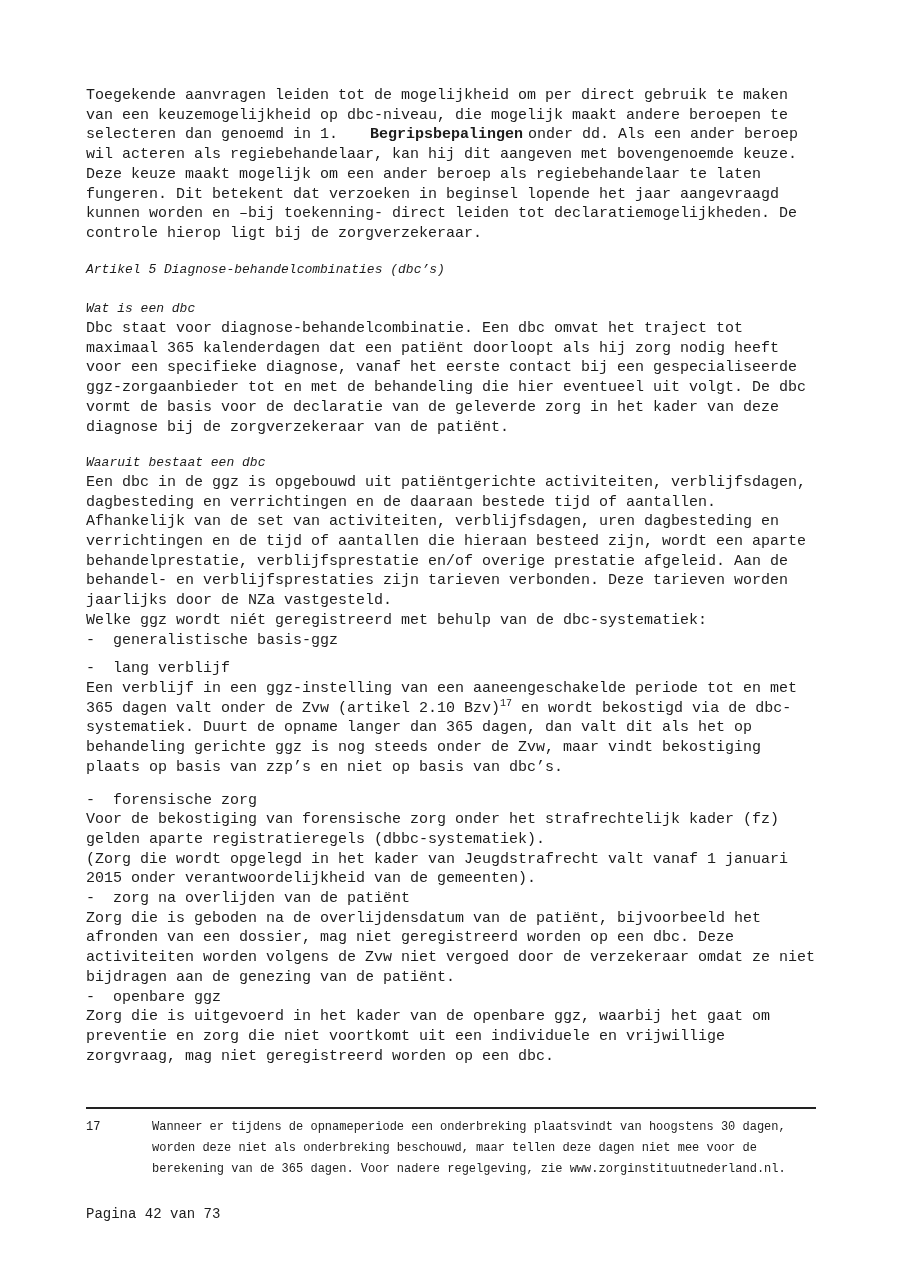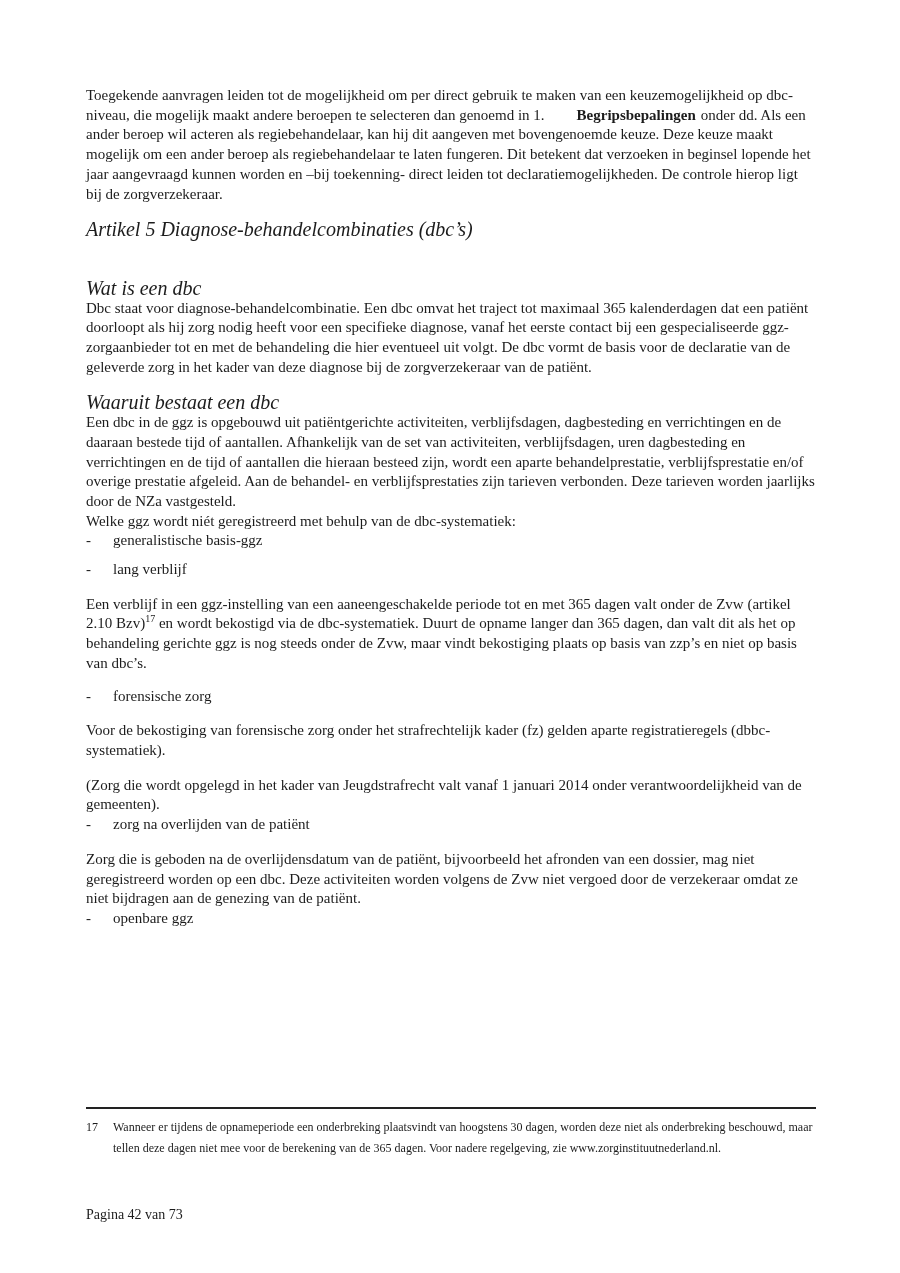--- a/index.html
+++ b/index.html
@@ -2,75 +2,75 @@
 <html><head>
 <meta charset="utf-8">
 <style>
   html, body { margin: 0; padding: 0; background: #ffffff; }
   .page {
     position: relative;
     width: 900px;
     height: 1273px;
     background: #ffffff;
     color: #1c1c1c;
-    font-family: Liberation Serif, serif;
+    font-family: Liberation Mono, monospace;
     overflow: hidden;
   }
   .content {
     position: absolute;
     left: 86px;
     top: 86px;
     width: 730px;
   }
   .body {
     font-size: 15px;
     line-height: 19.7px;
     margin: 0;
   }
   .italic-h {
     font-style: italic;
-    font-size: 20px;
+    font-size: 13px;
     line-height: 19.7px;
     margin: 0;
   }
   .bold { font-weight: bold; margin-right: 5px; }
   .tab { display: inline-block; width: 32px; }
   sup.fnref {
     font-size: 10px;
     line-height: 0;
     vertical-align: super;
   }
   .bullet { display: flex; }
   .bullet .dash { width: 27px; flex: 0 0 27px; }
-  .mt0  { margin-top: 15px; }
+  .mt0  { margin-top: 0; }
   .mt8  { }
   .mt9  { margin-top: 9px; }
   .mt13 { margin-top: 13px; }
   .mt16 { margin-top: 16px; }
   .mt19 { }
   .mt38 { margin-top: 16px; }
-  .mt39 { margin-top: 39px; }
+  .mt39 { margin-top: 20px; }
   .footnote-area {
     position: absolute;
     left: 86px;
     top: 1107px;
     width: 730px;
   }
   .fn-rule {
     height: 2px;
     background: #222222;
     margin: 0 0 8px 0;
   }
   .footnote {
     display: flex;
     font-size: 12px;
     line-height: 21px;
   }
   .footnote .fn-num { width: 27px; flex: 0 0 27px; }
-  .footnote .fn-text { flex: 1; }
+  .footnote .fn-text { flex: 1; margin-left: 39px; }
   .footer {
     position: absolute;
     left: 86px;
     top: 1206px;
     width: 730px;
     display: flex;
     justify-content: space-between;
     font-size: 14px;
     line-height: 17px;
   }
@@ -102,32 +102,33 @@
       <span class="dash">-</span>
       <span>lang verblijf</span>
     </div>
     <p class="body mt0"><span>Een verblijf in een ggz-instelling van een aaneengeschakelde periode tot en met 365 dagen valt onder de Zvw (artikel 2.10 Bzv)</span><sup class="fnref">17</sup><span> en wordt bekostigd via de dbc-systematiek. Duurt de opname langer dan 365 dagen, dan valt dit als het op behandeling gerichte ggz is nog steeds onder de Zvw, maar vindt bekostiging plaats op basis van zzp’s en niet op basis van dbc’s.</span></p>
 
     <div class="bullet body mt13">
       <span class="dash">-</span>
       <span>forensische zorg</span>
     </div>
     <p class="body mt0">Voor de bekostiging van forensische zorg onder het strafrechtelijk kader (fz) gelden aparte registratieregels (dbbc-systematiek).</p>
-    <p class="body mt0">(Zorg die wordt opgelegd in het kader van Jeugdstrafrecht valt vanaf 1 januari 2014 onder verantwoordelijkheid van de gemeenten).</p>
+    <p class="body mt0">(Zorg die wordt opgelegd in het kader van Jeugdstrafrecht valt vanaf 1 januari 2015 onder verantwoordelijkheid van de gemeenten).</p>
 
     <div class="bullet body mt8">
       <span class="dash">-</span>
       <span>zorg na overlijden van de patiënt</span>
     </div>
     <p class="body mt0">Zorg die is geboden na de overlijdensdatum van de patiënt, bijvoorbeeld het afronden van een dossier, mag niet geregistreerd worden op een dbc. Deze activiteiten worden volgens de Zvw niet vergoed door de verzekeraar omdat ze niet bijdragen aan de genezing van de patiënt.</p>
 
     <div class="bullet body mt8">
       <span class="dash">-</span>
       <span>openbare ggz</span>
     </div>
+    <p class="body mt0">Zorg die is uitgevoerd in het kader van de openbare ggz, waarbij het gaat om preventie en zorg die niet voortkomt uit een individuele en vrijwillige zorgvraag, mag niet geregistreerd worden op een dbc.</p>
 
   </div>
 
   <div class="footnote-area">
     <div class="fn-rule"></div>
     <div class="footnote">
       <span class="fn-num">17</span>
       <span class="fn-text">Wanneer er tijdens de opnameperiode een onderbreking plaatsvindt van hoogstens 30 dagen, worden deze niet als onderbreking beschouwd, maar tellen deze dagen niet mee voor de berekening van de 365 dagen. Voor nadere regelgeving, zie www.zorginstituutnederland.nl.</span>
     </div>
   </div>

